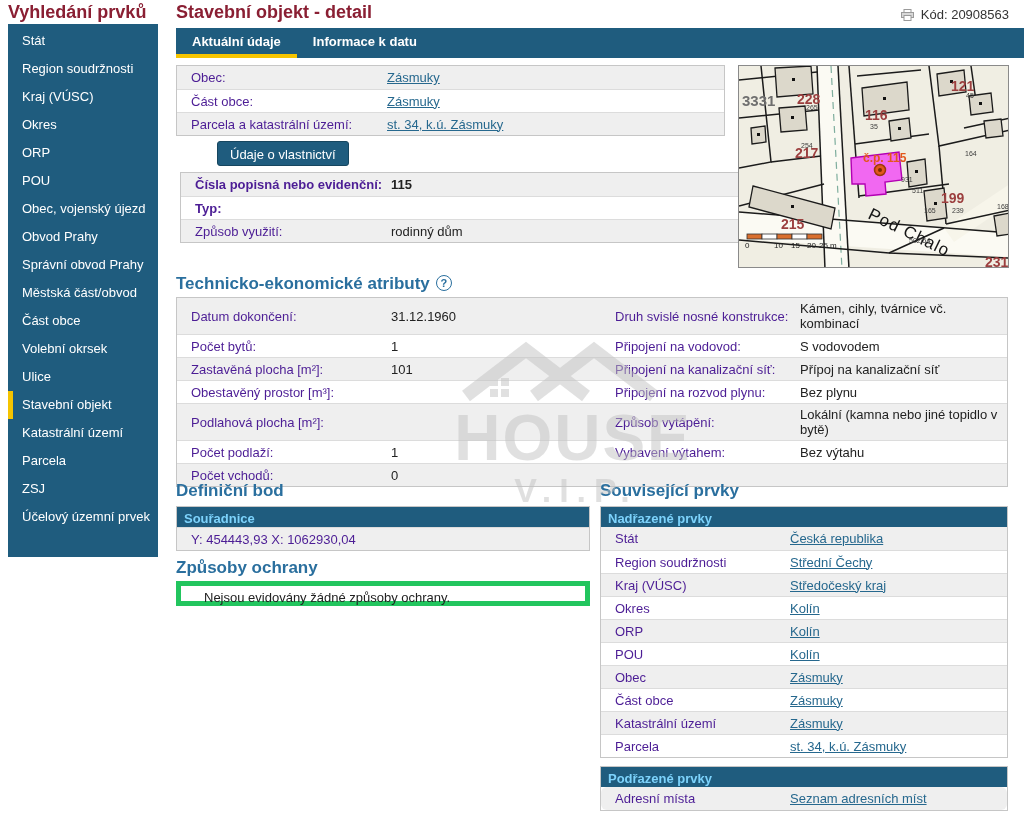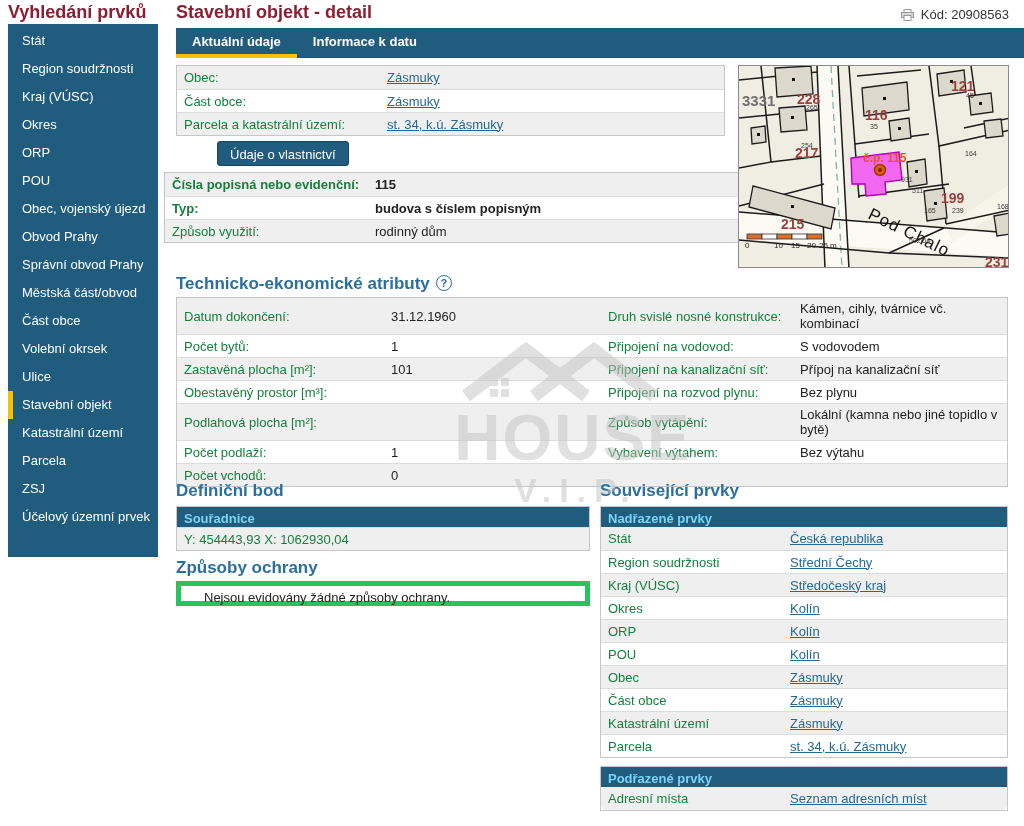--- a/index.html
+++ b/index.html
@@ -22,21 +22,21 @@
   
   .tabbar { position:absolute; left:176px; top:28px; width:925px; height:30px; background:#1f5c7e; display:flex; }
   .tab { height:30px; line-height:27px; padding:0 16px; color:#fff; font-weight:600; font-size:13px; cursor:pointer; border-bottom:4px solid transparent; }
   .tab.active { border-bottom-color:#f5c400; }
 
   
   .tbl { position:absolute; border:1px solid #c6c6c6; background:#fff; }
   .row { display:grid; min-height:23px; align-items:center; }
   .row + .row, .tbl-head + .row { border-top:1px solid #dcdcdc; }
   .row.odd { background:#efefef; }
-  .lbl { padding:3px 4px 3px 7px; color:#15803d; }
+  .lbl { padding:3px 4px 3px 14px; color:#4c1d95; }
   .val { padding:3px 4px; color:#222; }
   .row.bold .lbl, .row.bold .val { font-weight:bold; }
   .lnk { color:#26688e; text-decoration:underline; cursor:pointer; }
   .tbl-head { background:#1f5c7e; color:#7dd3fc; font-weight:bold; height:20px; line-height:23px; padding-left:7px; }
 
   .two-col .row { grid-template-columns:206px 1fr; }
   .quad .row { grid-template-columns:210px 214px 195px 1fr; }
   .parent-tbl .row { grid-template-columns:185px 1fr; }
 
   
@@ -176,30 +176,29 @@
       </div>
 
       <div class="row odd">
         <span class="lbl">Parcela a katastrální území:</span>
         <span class="val"><a class="lnk">st. 34, k.ú. Zásmuky</a></span>
       </div>
     </div>
 
   <div class="btn">Údaje o vlastnictví</div>
 
-  <div class="tbl two-col" style="left:164px; top:172px; width:662px;">
+  <div class="tbl two-col" style="left:180px; top:172px; width:662px;">
 
       <div class="row odd bold">
         <span class="lbl">Čísla popisná nebo evidenční:</span>
         <span class="val">115</span>
       </div>
 
       <div class="row bold">
         <span class="lbl">Typ:</span>
-        <span class="val">budova s číslem popisným</span>
       </div>
 
       <div class="row odd">
         <span class="lbl">Způsob využití:</span>
         <span class="val">rodinný dům</span>
       </div>
     </div>
 
   <div class="map">
     <svg width="271" height="203" viewBox="0 0 271 203">

